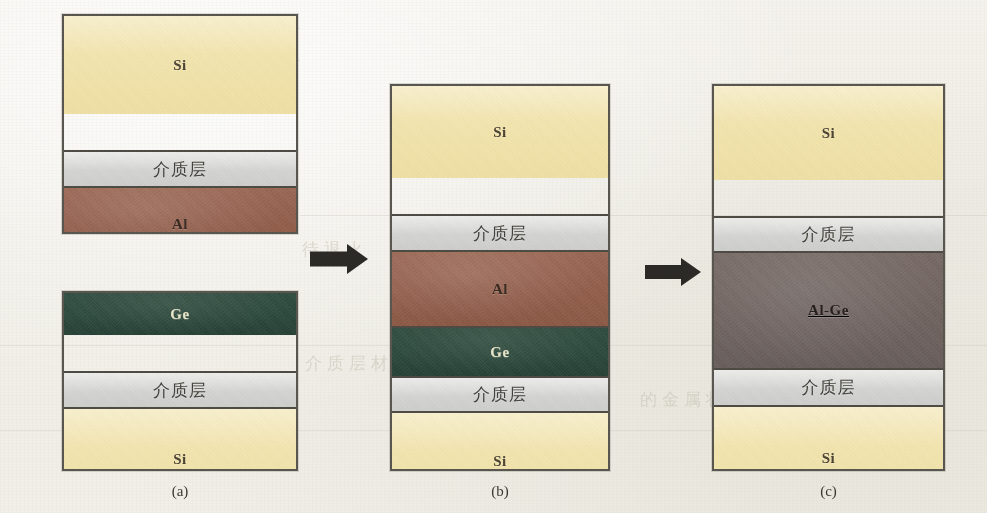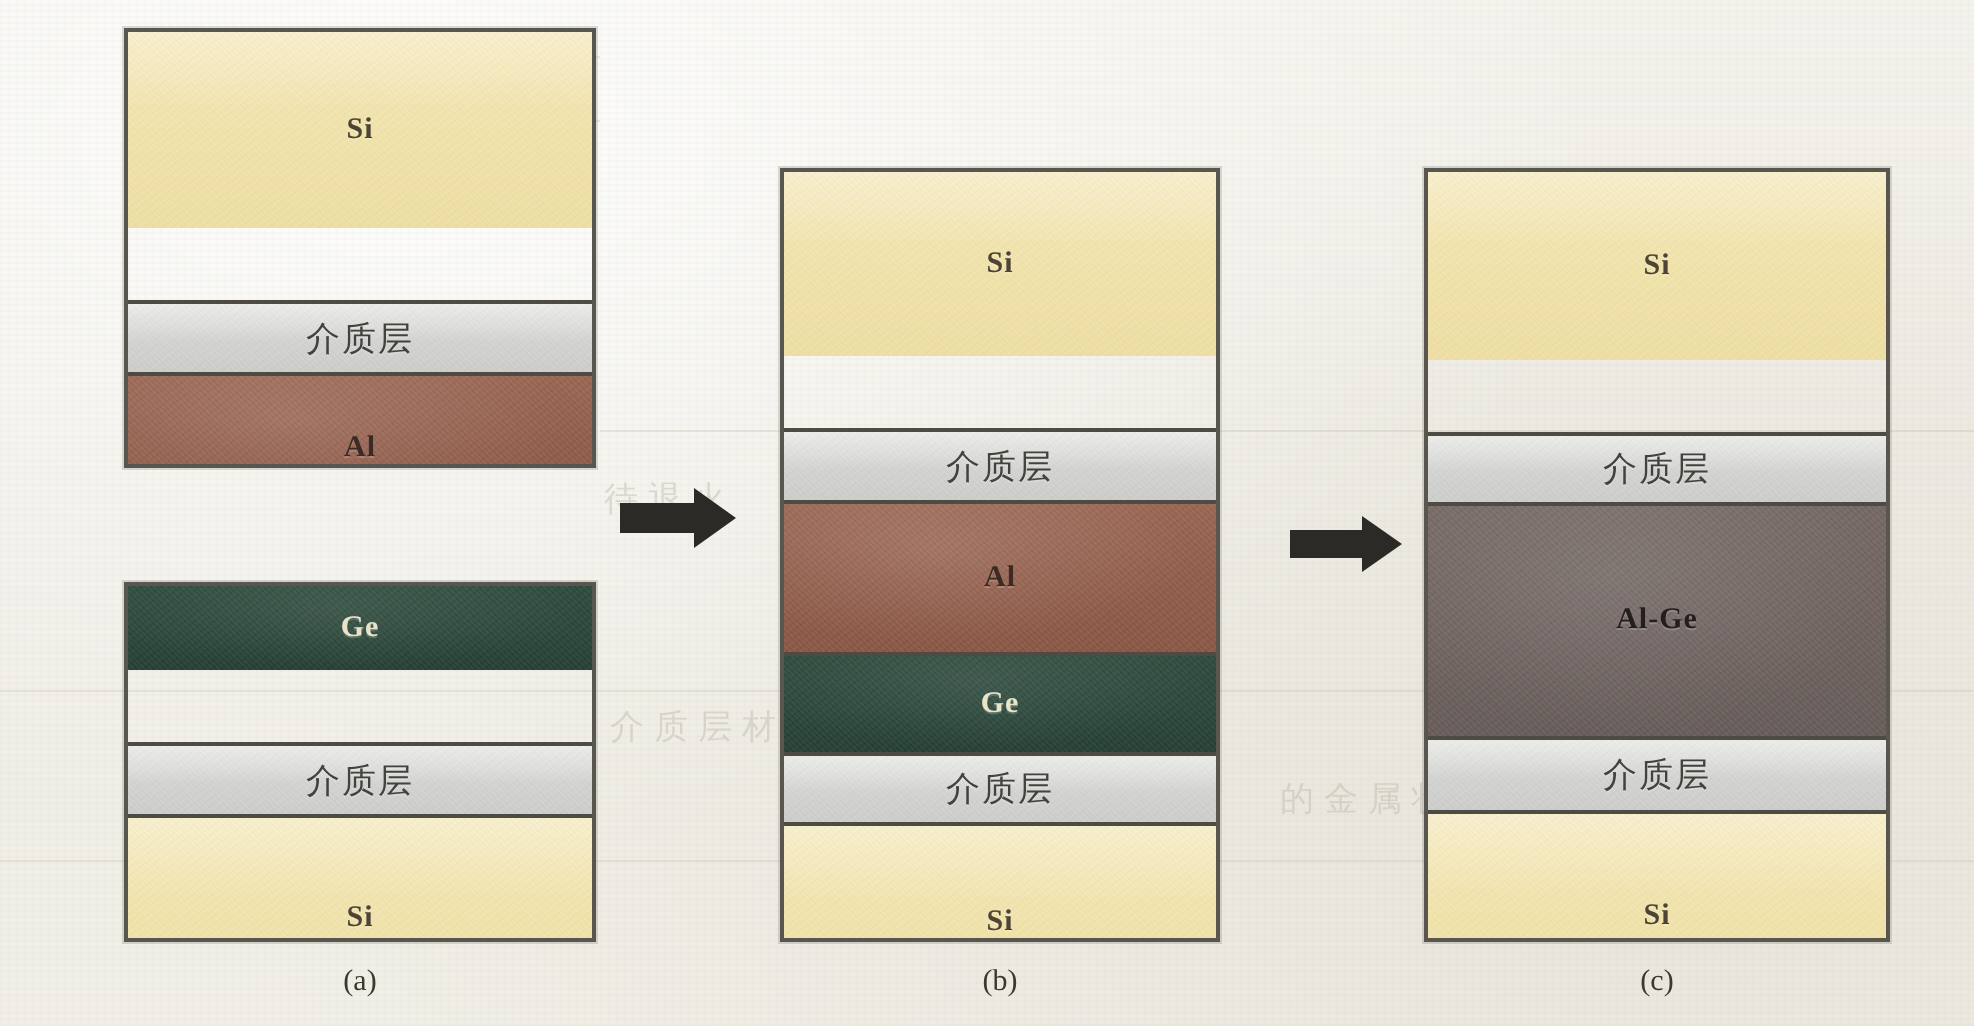--- a/index.html
+++ b/index.html
@@ -105,20 +105,21 @@
     background:
       radial-gradient(ellipse at 45% 25%, rgba(255,255,255,0.08), rgba(255,255,255,0) 70%),
       linear-gradient(180deg, #2e4b3d 0%, #2a463a 55%, #253f33 100%);
     font-family: Liberation Serif, serif;
   }
   .m-ge .lbl { color: #e8e4c8; }
   .m-alge {
     background:
       radial-gradient(ellipse at 40% 30%, rgba(255,255,255,0.10), rgba(255,255,255,0) 70%),
       linear-gradient(180deg, #756864 0%, #6e625f 55%, #675c59 100%);
+    text-decoration: underline;
   }
   .m-alge .lbl { color: #241f1d; }
 
   
   .m-al::after, .m-ge::after, .m-alge::after, .m-si::after, .m-diel::after {
     content: "";
     position: absolute;
     inset: 0;
     z-index: 1;
     pointer-events: none;

